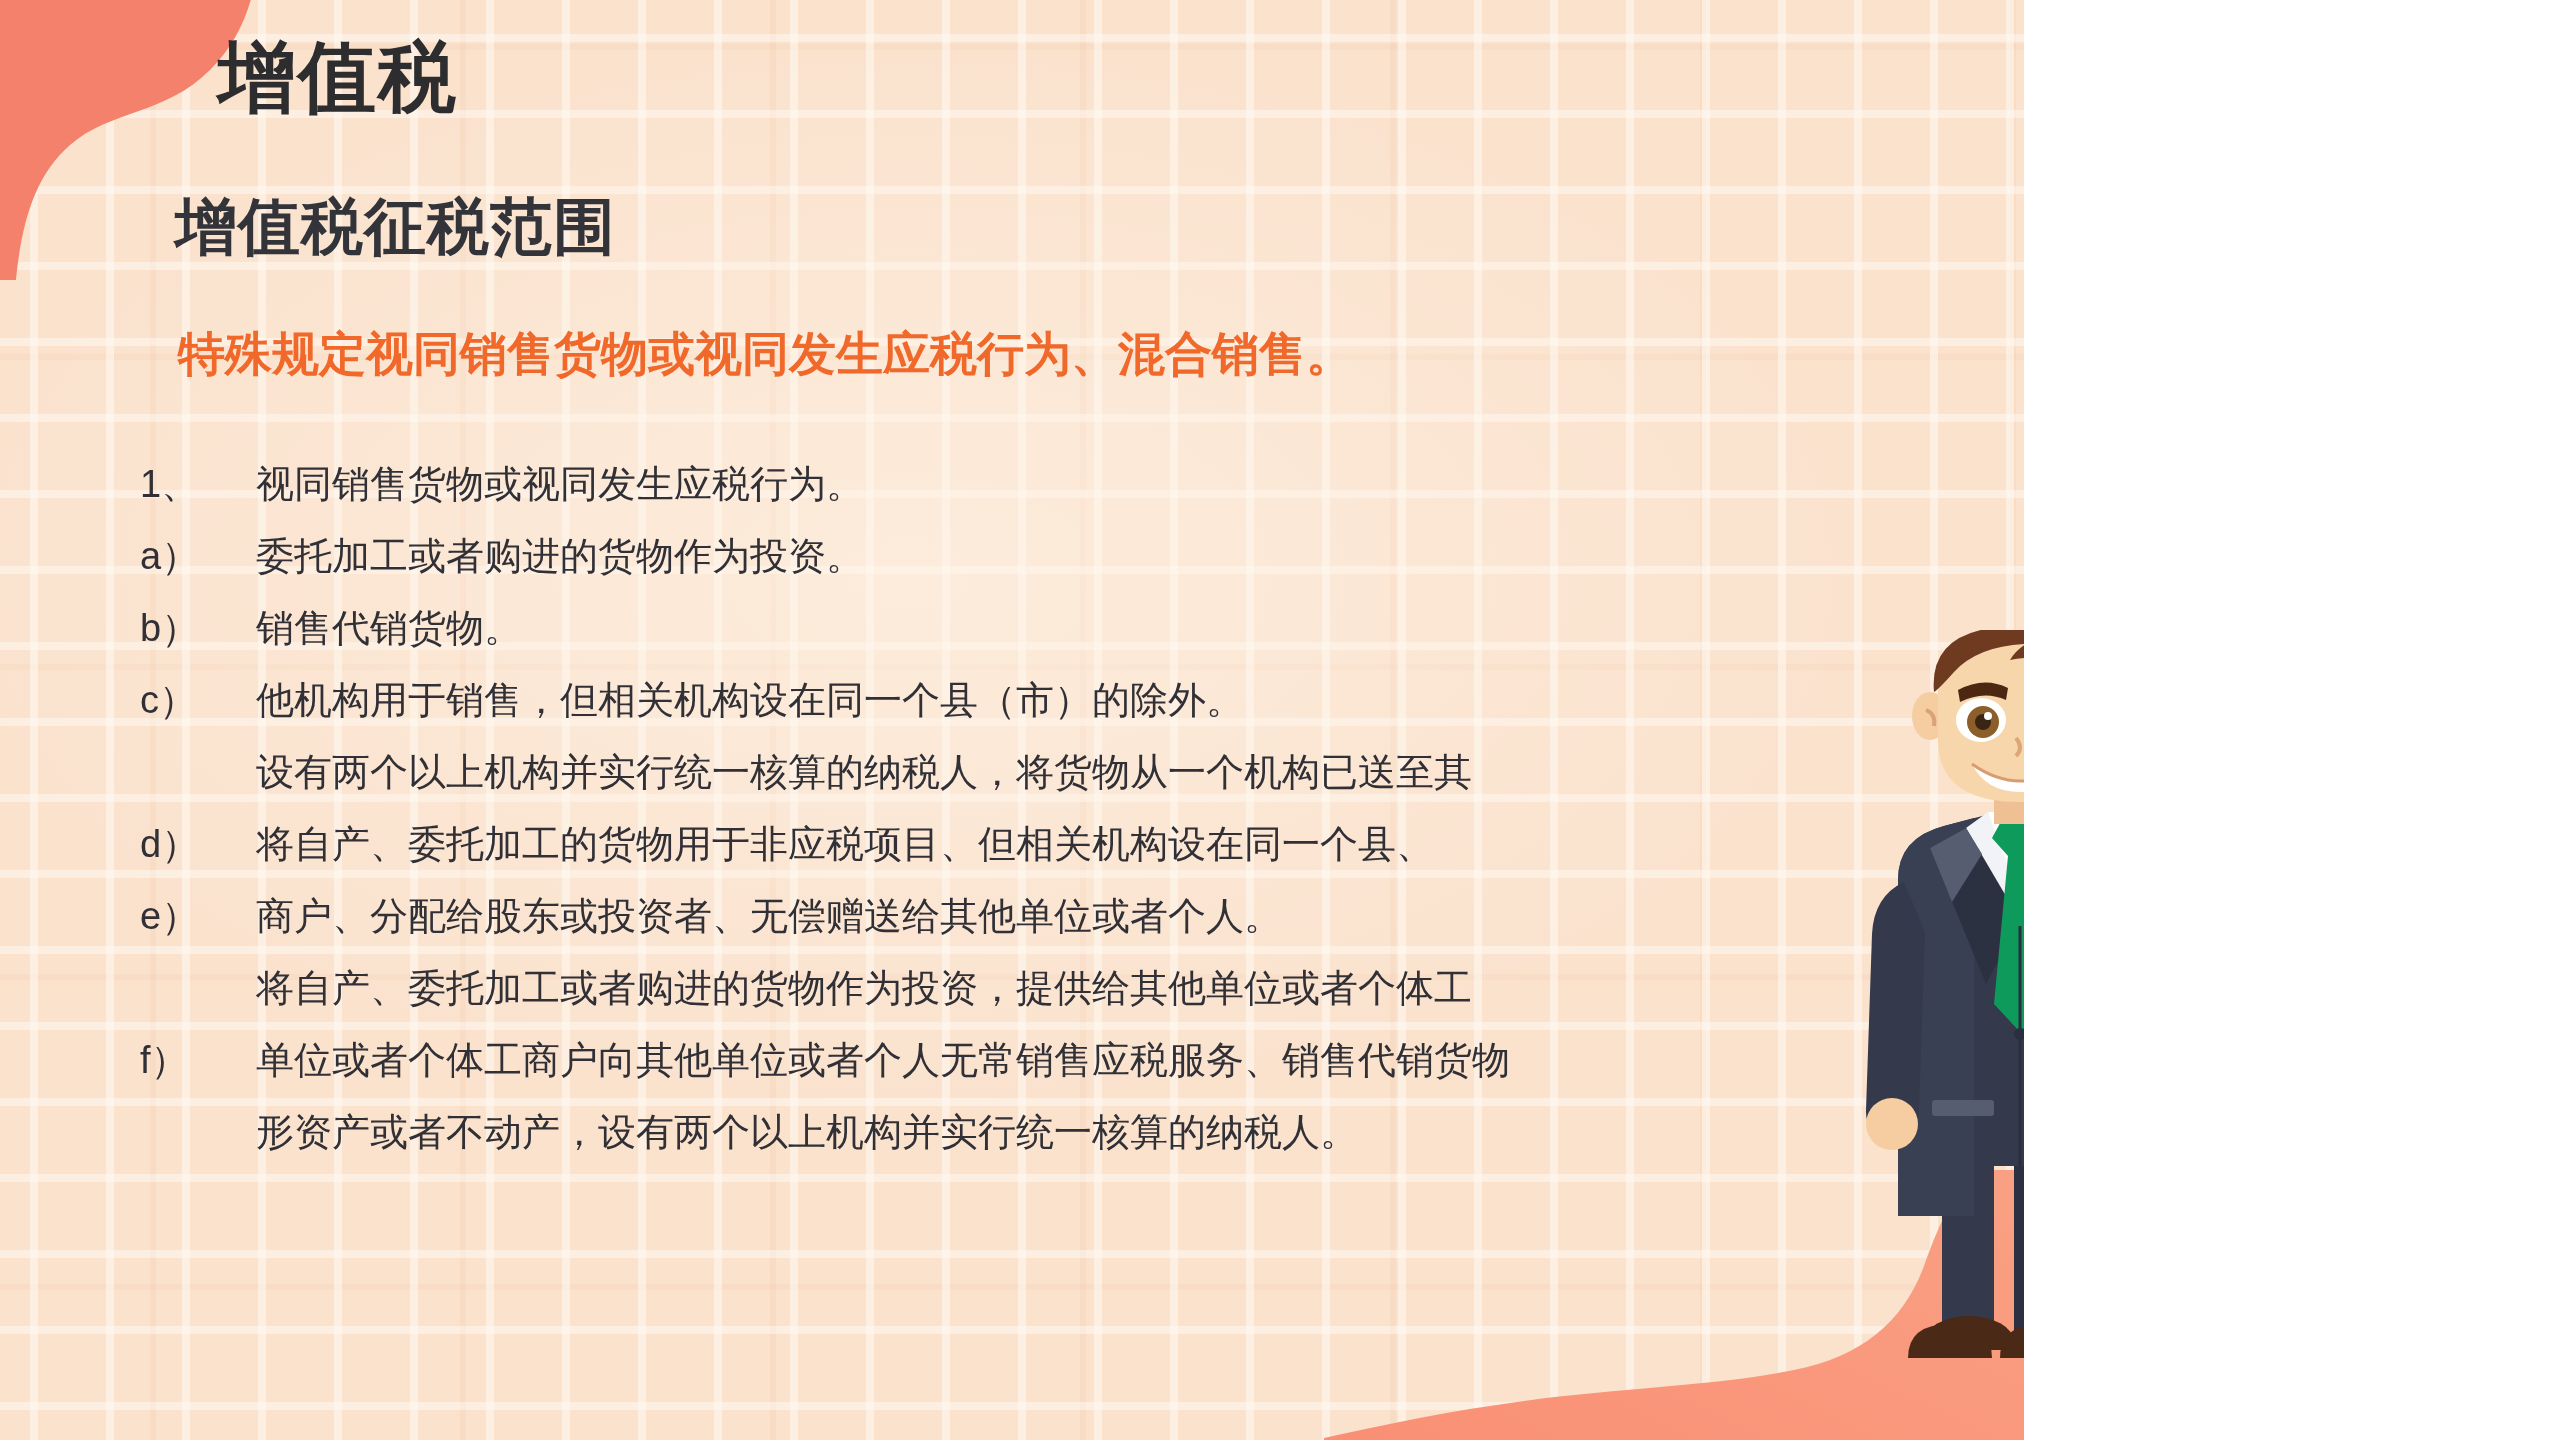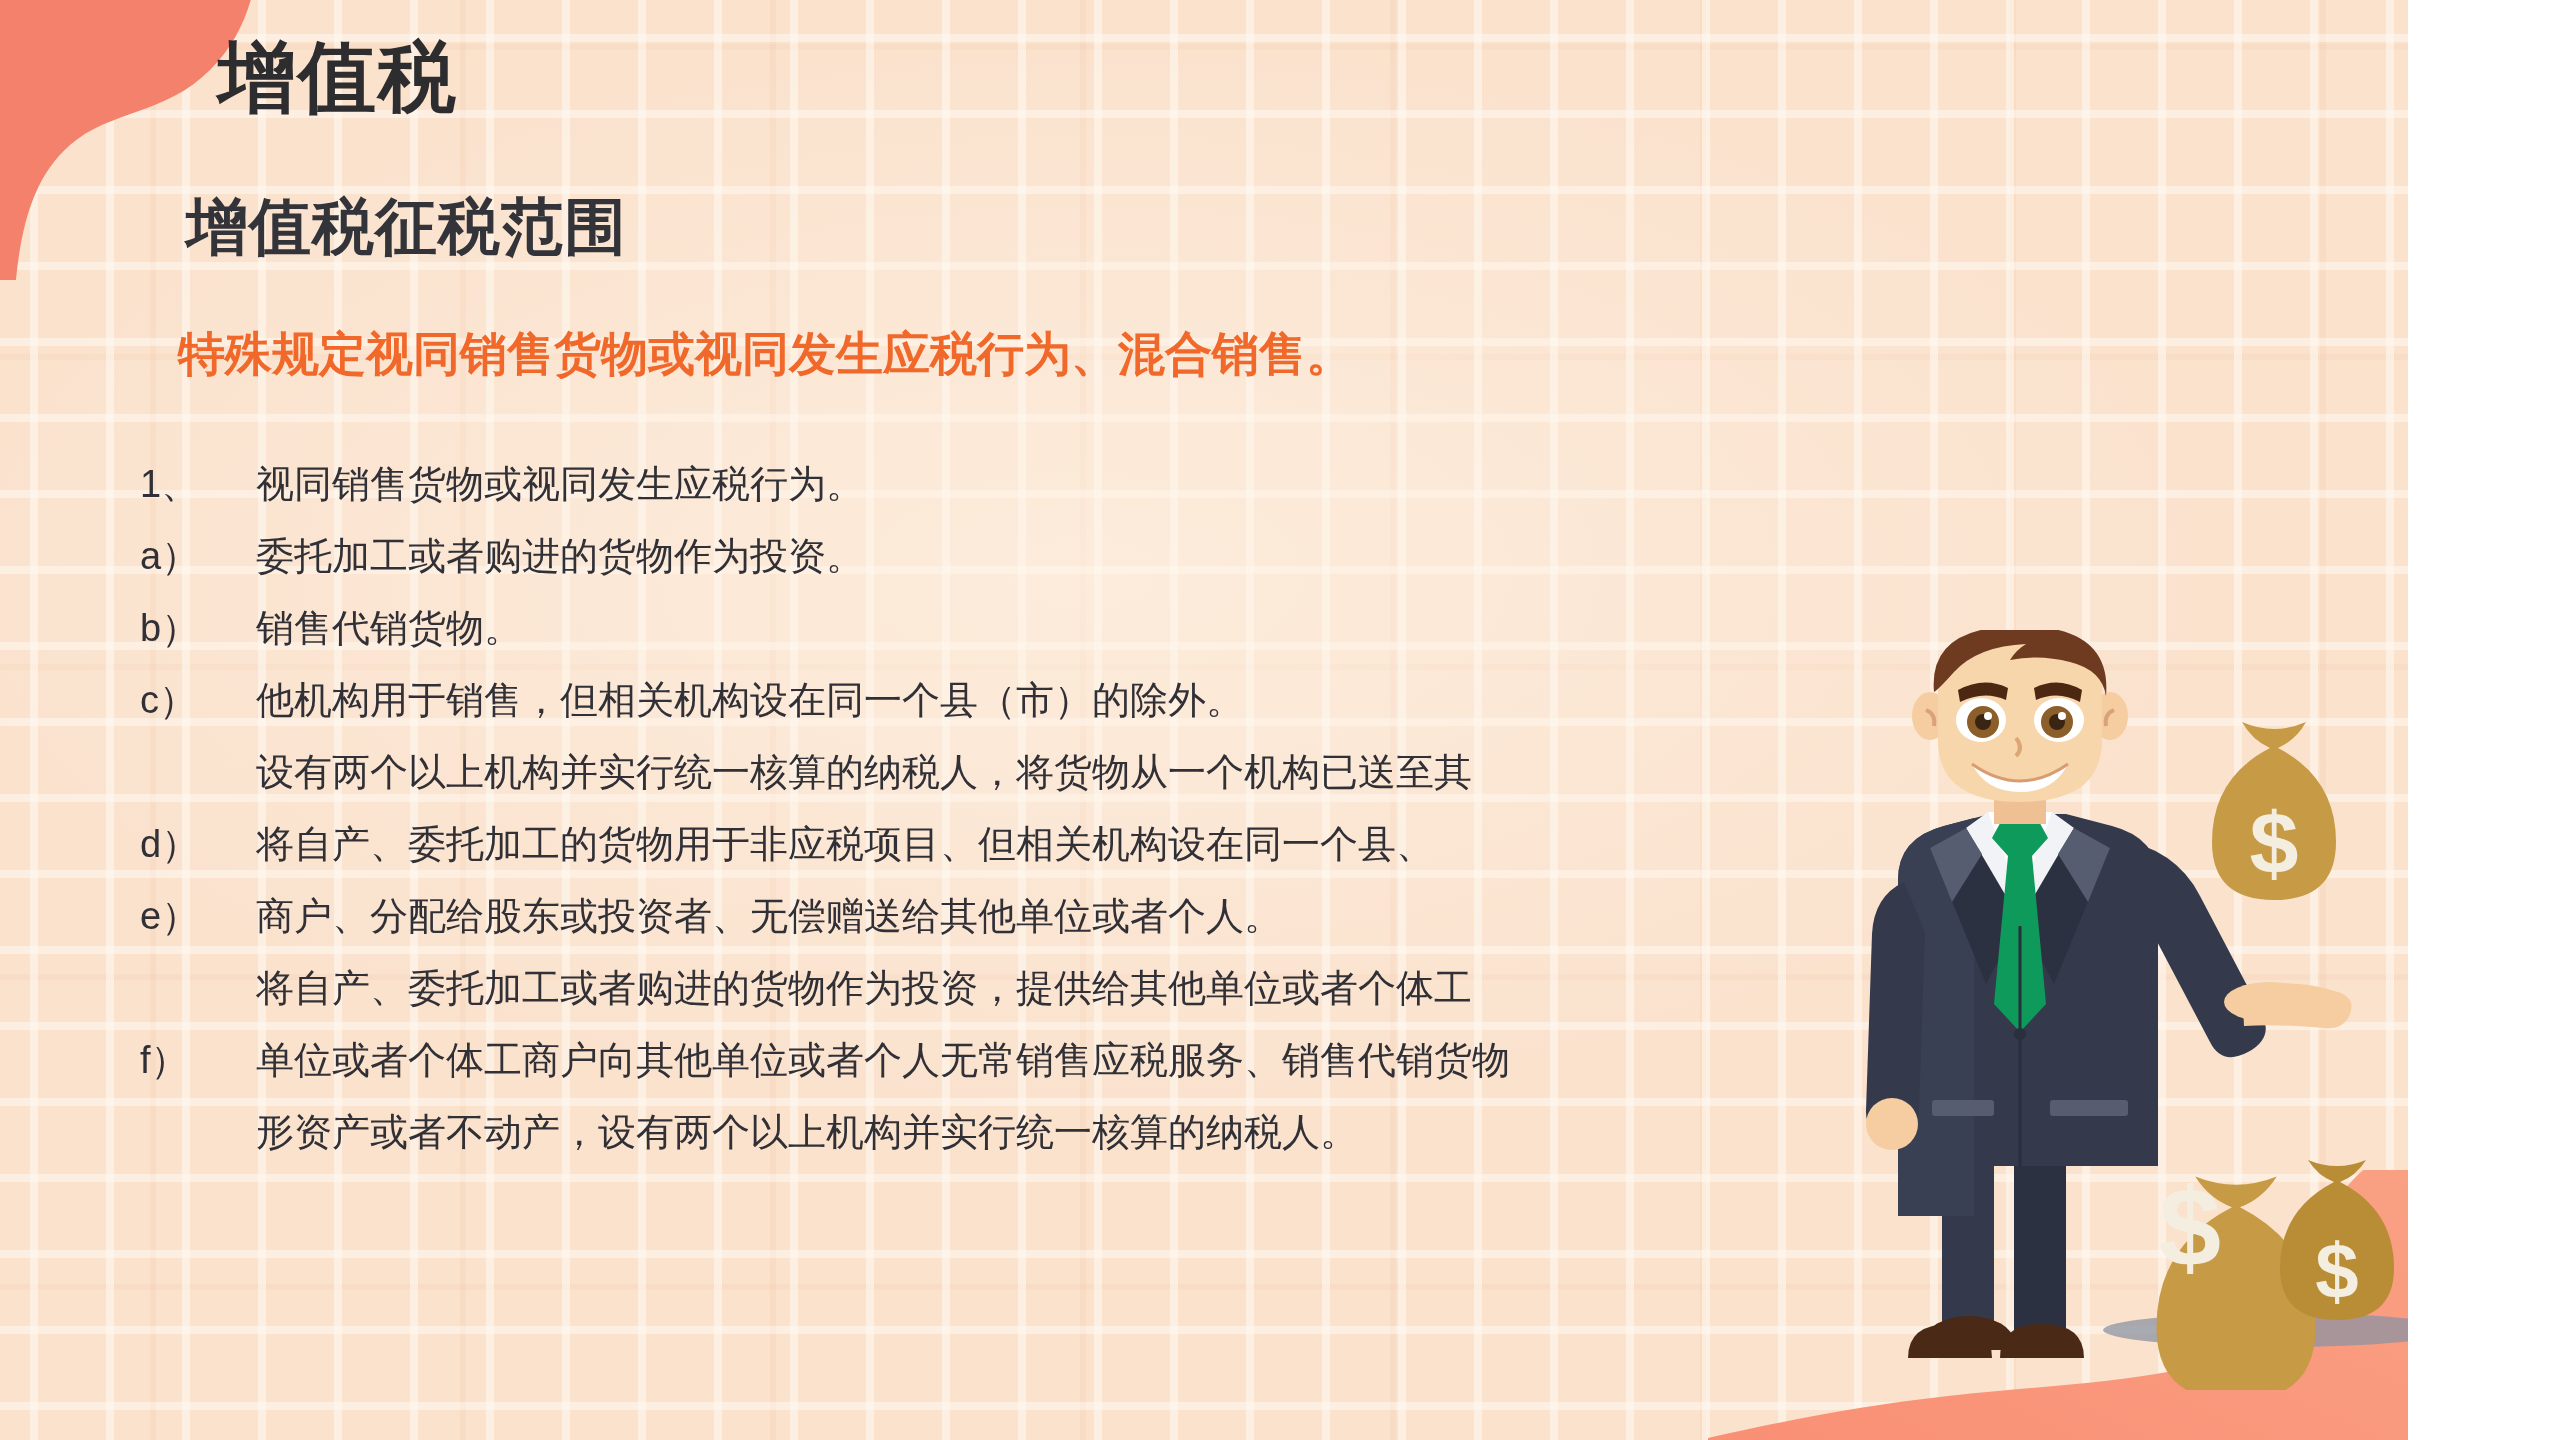--- a/index.html
+++ b/index.html
@@ -3,21 +3,21 @@
 <meta charset="utf-8">
 <title>增值税征税范围</title>
 <style>
   html, body {
     margin: 0;
     padding: 0;
     background: #ffffff;
   }
   #slide {
     position: relative;
-    width: 2408px;
+    width: 2024px;
     height: 1440px;
     overflow: hidden;
     background-color: #fae2cd;
     font-family: "Liberation Sans", "DejaVu Sans", sans-serif;
     -webkit-font-smoothing: antialiased;
   }
 
   
   .bg-base {
     position: absolute;
@@ -78,21 +78,21 @@
     top: 38px;
     font-size: 78px;
     line-height: 1.0;
     font-weight: 700;
     color: #2d2d2f;
     letter-spacing: 2px;
     white-space: nowrap;
   }
   .subtitle {
     position: absolute;
-    left: 186px;
+    left: 175px;
     top: 196px;
     font-size: 62px;
     line-height: 1.0;
     font-weight: 700;
     color: #33343a;
     letter-spacing: 1px;
     white-space: nowrap;
   }
   .lead {
     position: absolute;

